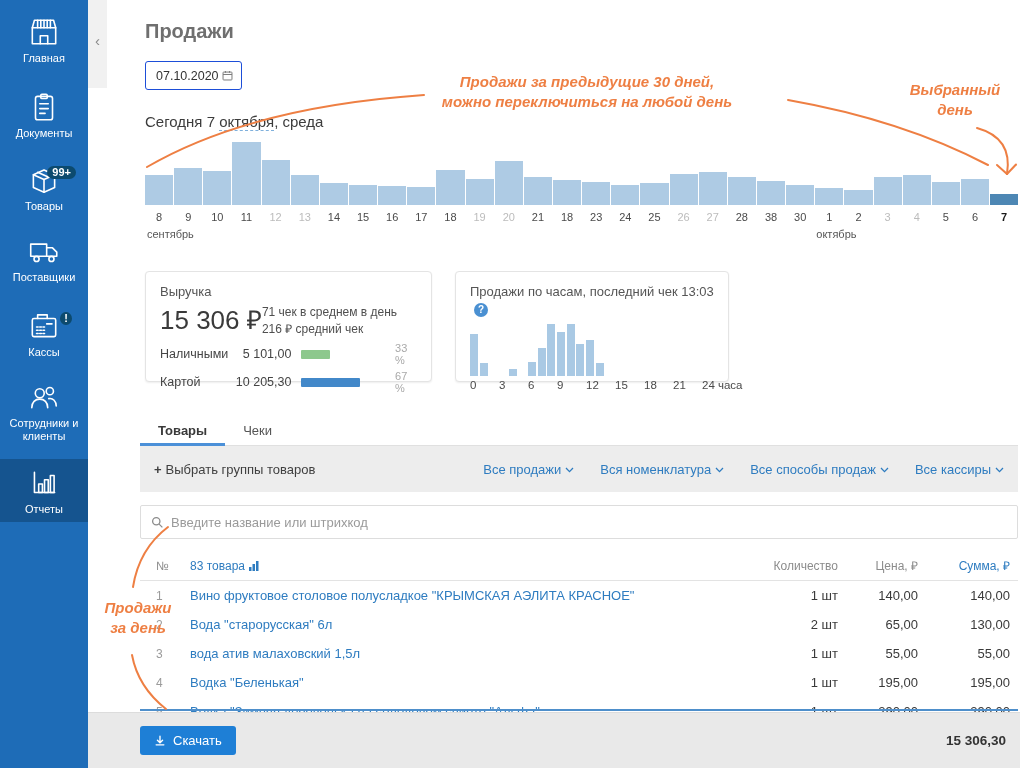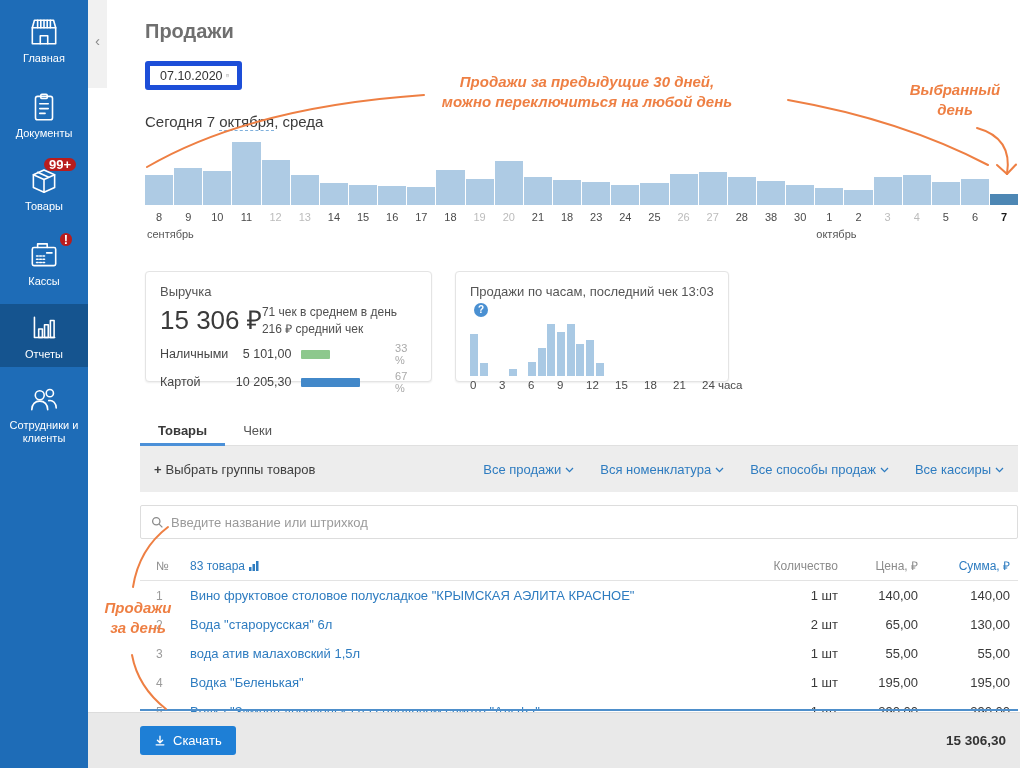--- a/index.html
+++ b/index.html
@@ -7,30 +7,30 @@
   body { font-family:"Liberation Sans", sans-serif; background:#fff; }
   .app { position:relative; width:1020px; height:768px; background:#fff; overflow:hidden; }
 
   
   .sidebar { position:absolute; left:0; top:0; width:88px; height:768px; background:#1e6cb7; display:flex; flex-direction:column; z-index:5; }
   .side-item { position:relative; text-align:center; color:#fff; padding:7px 2px 6px; }
   .side-item .ic { display:block; margin:0 auto 3px; width:34px; height:34px; }
   .side-item .ic svg { width:34px; height:34px; stroke:#fff; fill:none; stroke-width:1.5; stroke-linecap:round; stroke-linejoin:round; }
   .side-item .lbl { font-size:11px; line-height:13px; display:block; }
   .side-item.active { background:#15548f; }
-  .side-item .badge { position:absolute; top:2px; right:12px; background:#b91c1c; color:#fff; font-size:13px; font-weight:bold; border-radius:9px; padding:1px 5px; line-height:11px; }
+  .side-item .badge { position:absolute; top:10px; right:12px; background:#0c4a6e; color:#fff; font-size:11px; font-weight:bold; border-radius:9px; padding:1px 5px; line-height:11px; }
   .side-item .badge.round { right:16px; padding:1px 4px; border-radius:50%; }
   .m1{margin-top:8px}.m2{margin-top:12px}.m3{margin-top:10px}.m4{margin-top:8px}.m5{margin-top:10px}.m6{margin-top:12px}.m7{margin-top:10px}.m8{margin-top:8px}
 
   .collapse-strip { position:absolute; left:88px; top:0; width:19px; height:88px; background:#f1f1f1; z-index:4; text-align:center; cursor:pointer; }
   .collapse-strip .chev { display:block; margin-top:32px; color:#8a8a8a; font-size:15px; }
 
   
   .page-title { position:absolute; left:145px; top:20px; font-size:20px; color:#6f6f6f; }
-  .datebox { position:absolute; left:145px; top:61px; width:97px; height:29px; border:5px solid #1d4ed8; border-radius:3px; background:#fff; display:flex; align-items:center; padding:0 8px 0 10px; }
+  .datebox { position:absolute; left:145px; top:61px; width:97px; height:29px; border:1px solid #1d4ed8; border-radius:3px; background:#fff; display:flex; align-items:center; padding:0 8px 0 10px; }
   .datebox input { border:none; outline:none; width:66px; font-size:12.5px; color:#333; font-family:inherit; background:transparent; }
   .datebox svg { width:13px; height:13px; stroke:#777; fill:none; stroke-width:1.4; }
   .today { position:absolute; left:145px; top:113px; font-size:15px; color:#3c3c3c; }
   .today .month { border-bottom:1px dashed #7fb0dc; cursor:pointer; }
 
   
   .daily-bars { position:absolute; left:145px; top:140px; width:873px; height:65px; display:flex; align-items:flex-end; gap:1px; }
   .dbar { flex:1; background:#aecbe4; cursor:pointer; }
   .dbar.sel { background:#4d87b4; }
   .daily-labels { position:absolute; left:145px; top:211px; width:873px; height:34px; display:flex; gap:1px; }
@@ -138,53 +138,64 @@
         <svg viewBox="0 0 32 32">
             <path d="M6 11 L16 6.5 L26 11 L16 15.5 Z"></path>
             <path d="M6 11 V23 L16 27.5 V15.5"></path>
             <path d="M26 11 V23 L16 27.5"></path>
             <path d="M10 8.8 L20 13.2"></path>
           </svg>
       </span>
       <span class="badge">99+</span>
       <span class="lbl">Товары</span>
     </div>
+    <div class="side-item m4">
+      <span class="ic">
+        <svg viewBox="0 0 32 32">
+            <rect x="3.5" y="9.5" width="15" height="11.5"></rect>
+            <path d="M18.5 13 h5.5 l4 4 v4 h-9.5"></path>
+            <circle cx="9" cy="23.5" r="2.4"></circle>
+            <circle cx="23" cy="23.5" r="2.4"></circle>
+          </svg>
+      </span>
+      <span class="lbl">Поставщики</span>
+    </div>
     <div class="side-item m6">
       <span class="ic">
         <svg viewBox="0 0 32 32">
             <rect x="5" y="9" width="22" height="17" rx="1.5"></rect>
             <path d="M10 9 V5.5 M19 9 V5.5 M10 5.5 H19"></path>
             <path d="M18.5 14 h5"></path>
             <path d="M9 17 h1.5 M12 17 h1.5 M15 17 h1.5 M9 20 h1.5 M12 20 h1.5 M15 20 h1.5 M9 23 h1.5 M12 23 h1.5 M15 23 h1.5"></path>
           </svg>
       </span>
       <span class="badge round">!</span>
       <span class="lbl">Кассы</span>
     </div>
+    <div class="side-item m8">
+      <span class="ic">
+        <svg viewBox="0 0 32 32">
+            <circle cx="12" cy="12.5" r="4.2"></circle>
+            <path d="M4.5 26 c0-5 3.2-8 7.5-8 s7.5 3 7.5 8"></path>
+            <circle cx="21.5" cy="10.5" r="3.4"></circle>
+            <path d="M20.5 17.5 c4-.8 7 2.5 7 7"></path>
+          </svg>
+      </span>
+      <span class="lbl">Сотрудники и клиенты</span>
+    </div>
     <div class="side-item active m7">
       <span class="ic">
         <svg viewBox="0 0 32 32">
             <path d="M7 6 V25 H26"></path>
             <rect x="11" y="17" width="3.5" height="8"></rect>
             <rect x="16.5" y="13" width="3.5" height="12"></rect>
             <rect x="22" y="9" width="3.5" height="16"></rect>
           </svg>
       </span>
       <span class="lbl">Отчеты</span>
-    </div>
-    <div class="side-item m8">
-      <span class="ic">
-        <svg viewBox="0 0 32 32">
-            <circle cx="12" cy="12.5" r="4.2"></circle>
-            <path d="M4.5 26 c0-5 3.2-8 7.5-8 s7.5 3 7.5 8"></path>
-            <circle cx="21.5" cy="10.5" r="3.4"></circle>
-            <path d="M20.5 17.5 c4-.8 7 2.5 7 7"></path>
-          </svg>
-      </span>
-      <span class="lbl">Сотрудники и клиенты</span>
     </div>
   </nav>
 
   <div class="collapse-strip">
     <span class="chev">‹</span>
   </div>
 
   <h1 class="page-title">Продажи</h1>
 
   <div class="datebox">

